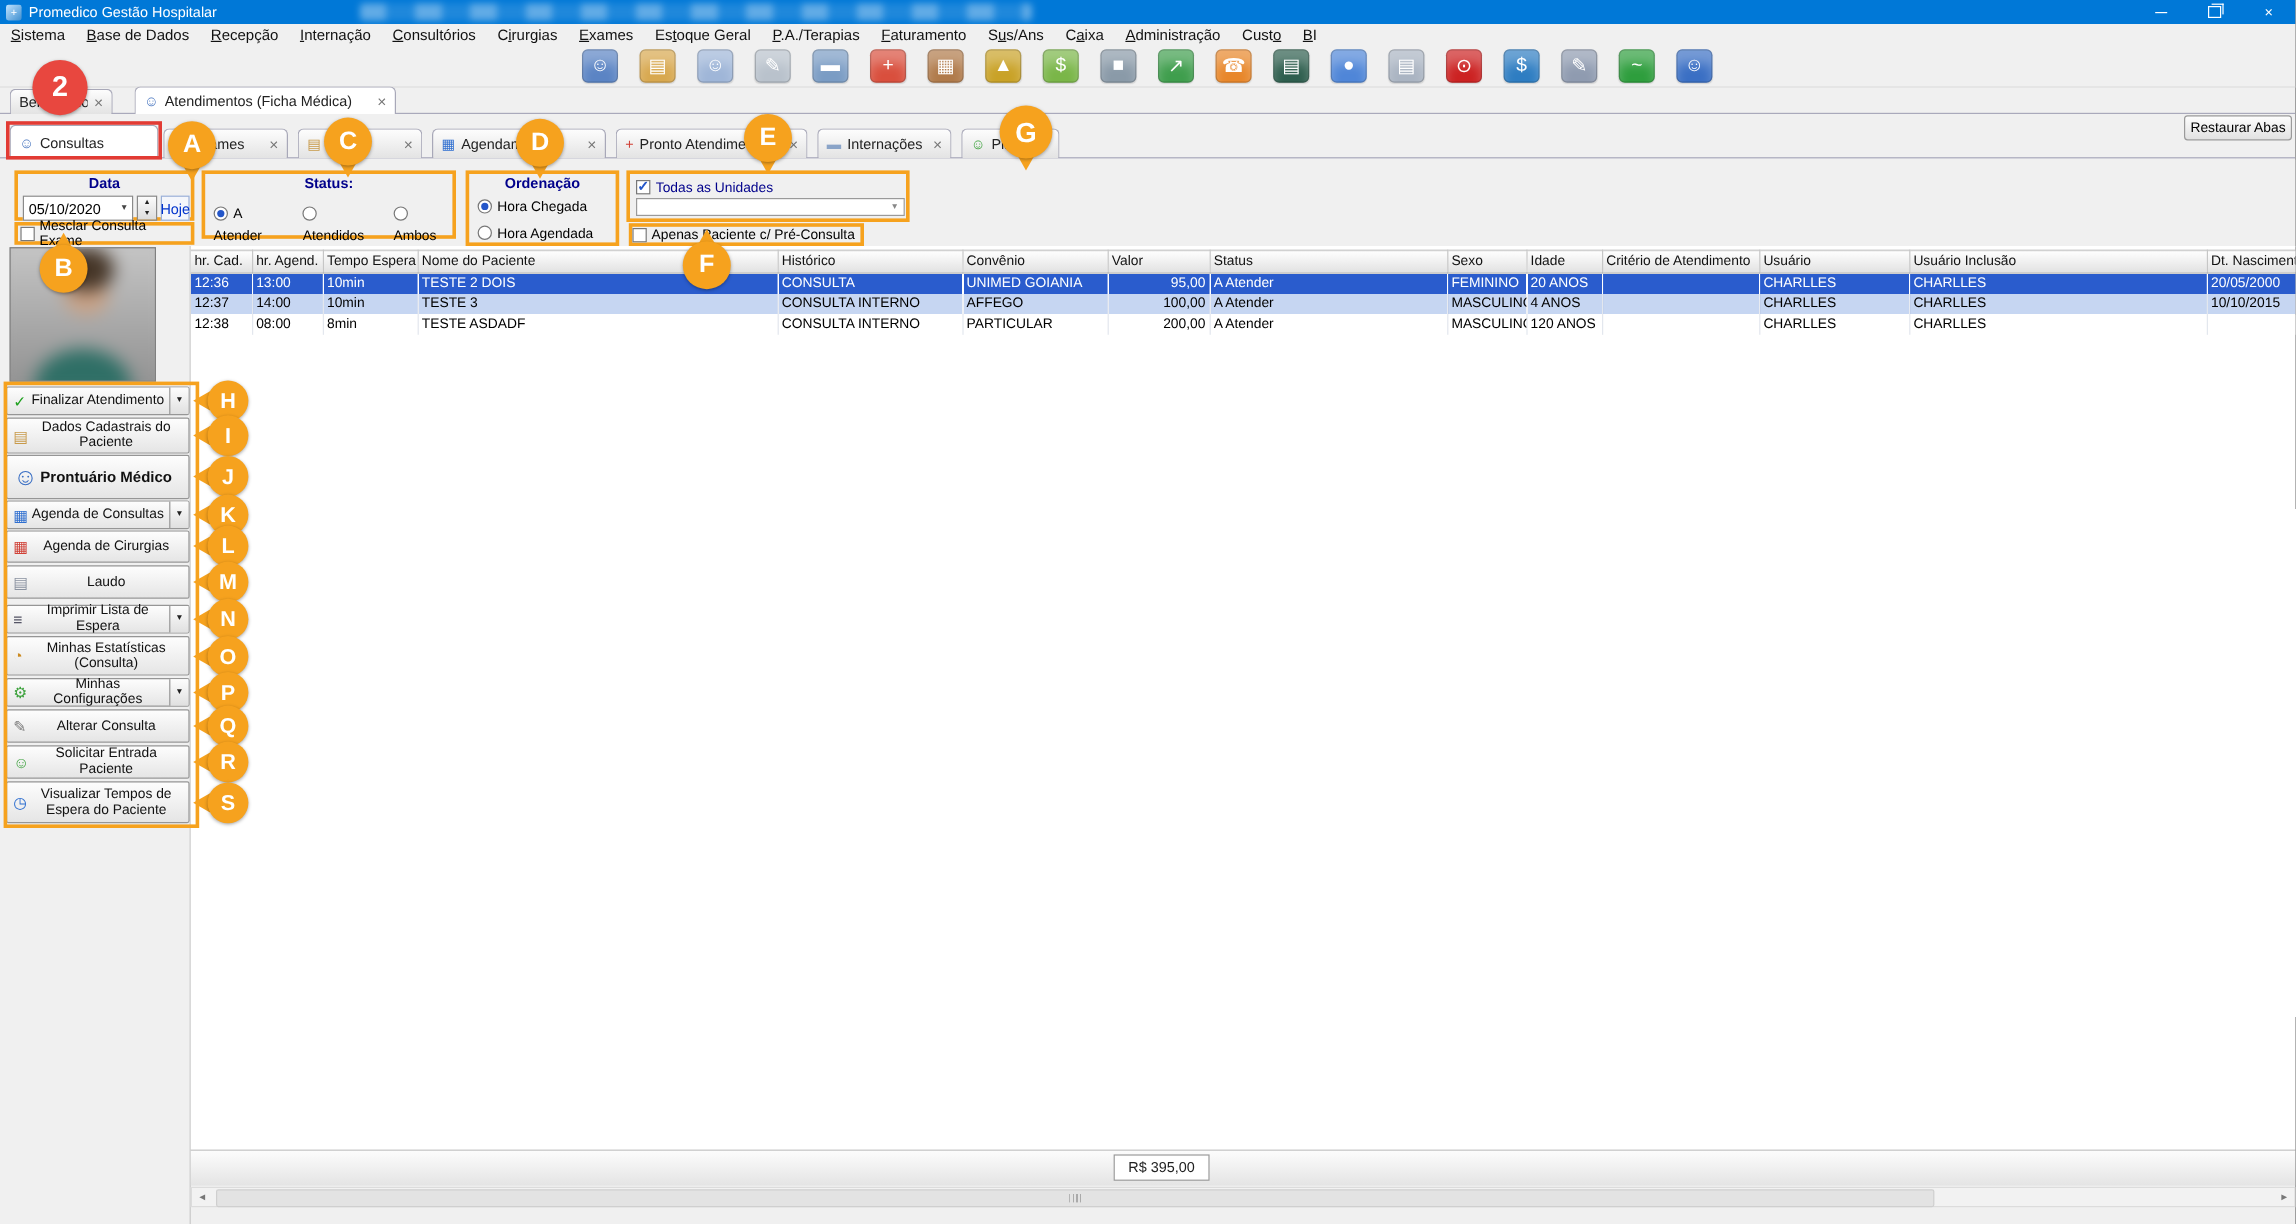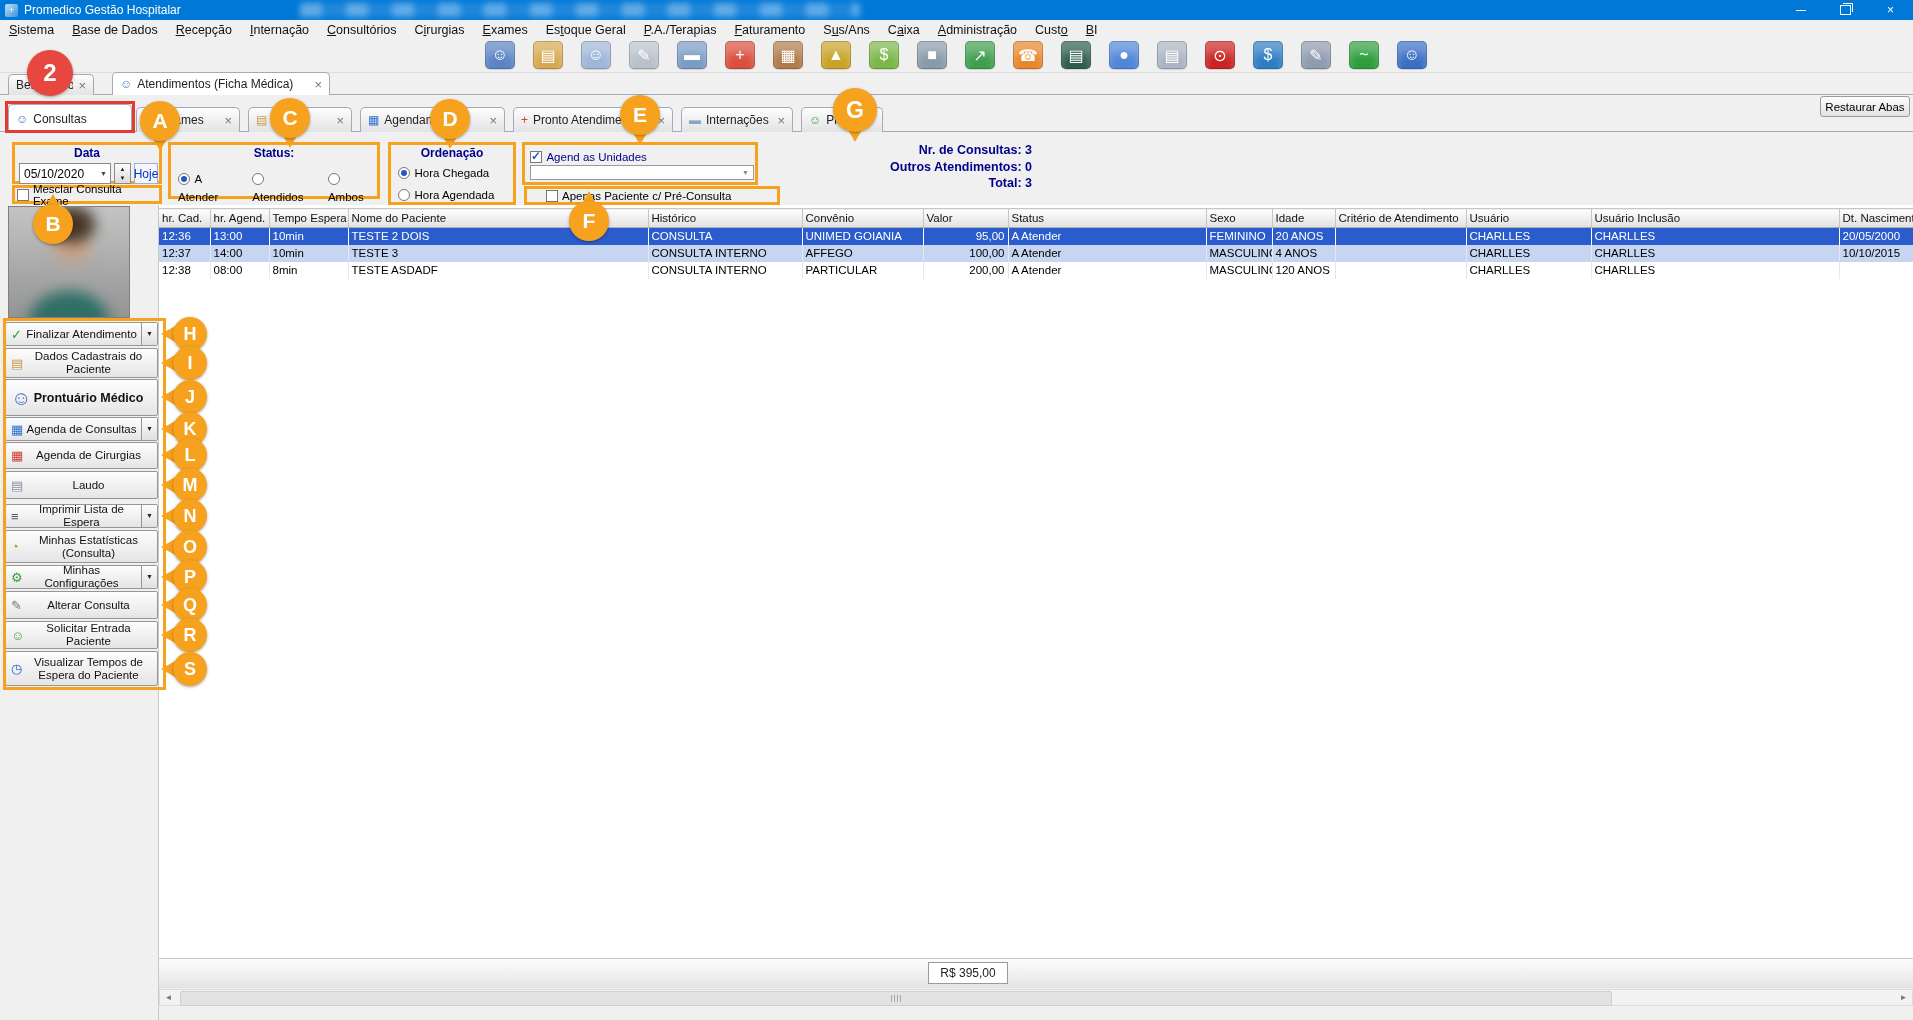--- a/index.html
+++ b/index.html
@@ -229,40 +229,35 @@
 
     <div class="panel" style="left:388px;top:9px;width:128px;height:63px;">
       <div class="panel-title">Ordenação</div>
       <div style="padding:3px 12px 0 7px;"><span class="radio sel"></span> <span class="flabel">Hora Chegada</span></div>
       <div style="padding:4px 0 0 7px;"><span class="radio"></span> <span class="flabel">Hora Agendada</span></div>
     </div>
 
     <div class="panel" style="left:522px;top:9px;width:236px;height:43px;">
       <div style="padding:2px 0 0 5px;">
         <span class="cb checked"></span>
-        <span class="nlabel">Agend as Unidades</span>
+        <span class="nlabel">Todas as Unidades</span>
       </div>
       <div class="combo" style="left:5px;top:20px;width:224px;height:15px;">
         <span class="flabel"></span>
         <span class="dd">▼</span>
       </div>
     </div>
 
-    <div class="panel" style="left:524px;top:53px;width:256px;height:19px;display:flex;align-items:center;gap:4px;padding-left:19px;">
+    <div class="panel" style="left:524px;top:53px;width:196px;height:19px;display:flex;align-items:center;gap:4px;padding-left:0;">
       <span class="cb"></span>
       <span class="flabel">Apenas Paciente c/ Pré-Consulta</span>
     </div>
 
   </div>
 
-  <div class="stats">
-    <div>Nr. de Consultas: 3</div>
-    <div>Outros Atendimentos: 0</div>
-    <div>Total: 3</div>
-  </div>
 
   <div class="sidebar">
     <div class="photo">
         <div class="photo-blur"></div>
       </div>
   </div>
   <div id="sidebtns">
       <div class="sbtn has-split" style="top: 322px; height: 24px;">
         <span class="bicon" style="color: rgb(31, 161, 31);">✓</span>
         <span class="blabel">Finalizar Atendimento</span>

